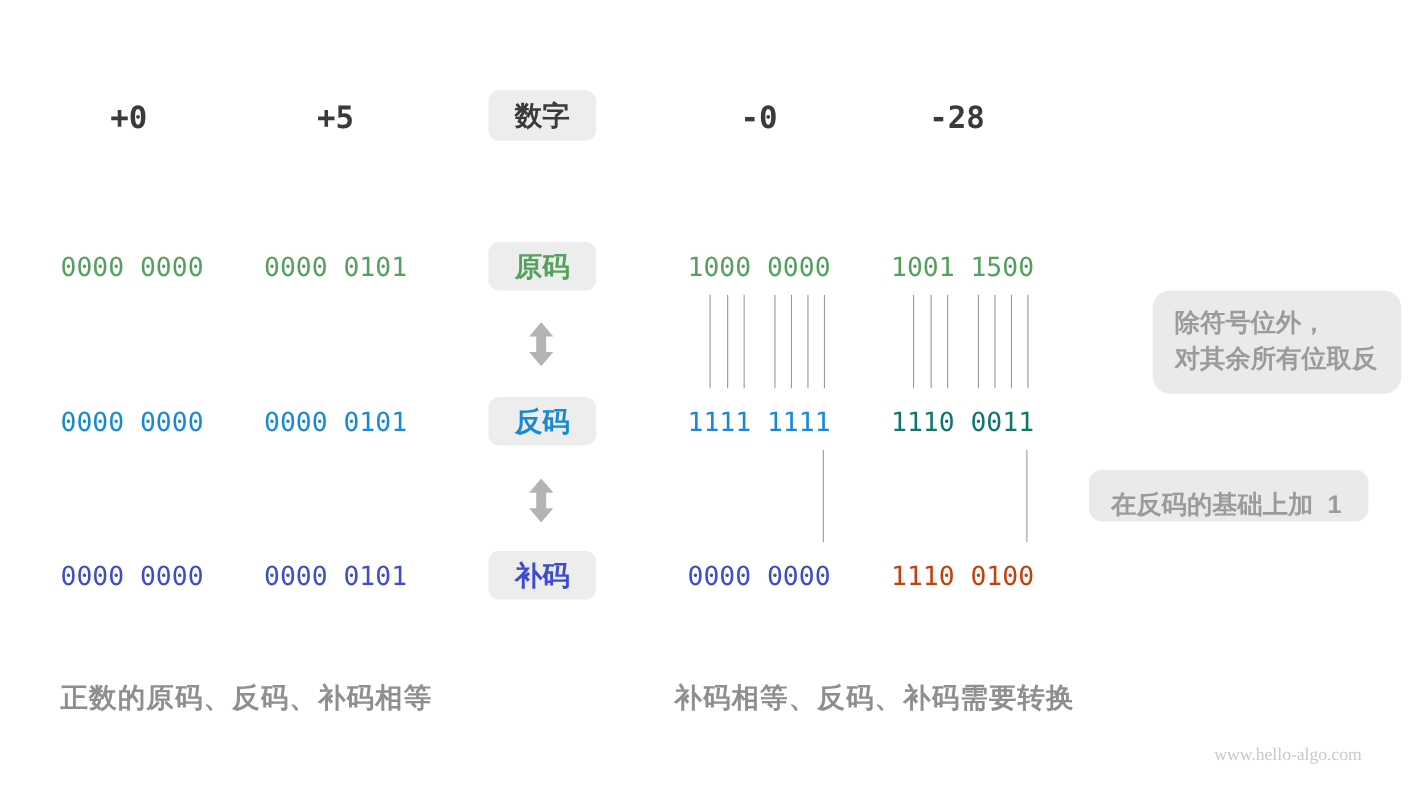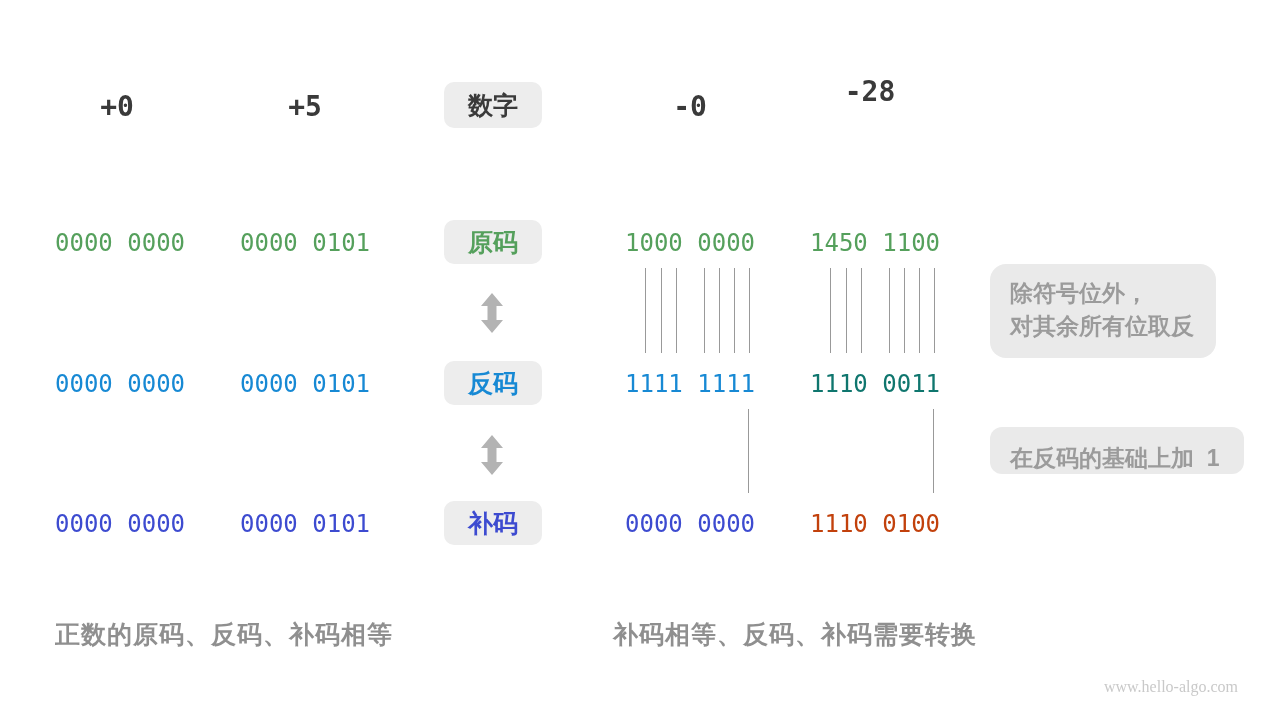--- a/index.html
+++ b/index.html
@@ -45,29 +45,29 @@
 <body>
 
 <div class="stage">
 
   <div class="abs hdr-num" style="left:47px;top:90px;">+0</div>
   <div class="abs hdr-num" style="left:235px;top:90px;">+5</div>
   <div class="abs badge" style="left:444px;top:82px;height:46px;color:#3a3a3a;">
     <span>数字</span>
   </div>
   <div class="abs hdr-num" style="left:620px;top:90px;">-0</div>
-  <div class="abs hdr-num" style="left:800px;top:75px;">-28</div>
+  <div class="abs hdr-num" style="left:800px;top:90px;">-28</div>
 
   <div class="abs bin" style="left: 55px; top: 230px; color: rgb(85, 160, 92);">0000 0000</div>
   <div class="abs bin" style="left: 240px; top: 230px; color: rgb(85, 160, 92);">0000 0101</div>
   <div class="abs badge" style="left:444px;top:220px;">
     <span style="color: rgb(85, 160, 92);">原码</span>
   </div>
   <div class="abs bin" style="left: 625px; top: 230px; color: rgb(85, 160, 92);">1000 0000</div>
-  <div class="abs bin" style="left: 810px; top: 230px; color: rgb(85, 160, 92);">1450 1100</div>
+  <div class="abs bin" style="left: 810px; top: 230px; color: rgb(85, 160, 92);">1001 1500</div>
 
   <div class="abs vline" style="left:645px;top:268px;height:85px;"></div>
   <div class="abs vline" style="left:661px;top:268px;height:85px;"></div>
   <div class="abs vline" style="left:676px;top:268px;height:85px;"></div>
   <div class="abs vline" style="left:704px;top:268px;height:85px;"></div>
   <div class="abs vline" style="left:719px;top:268px;height:85px;"></div>
   <div class="abs vline" style="left:734px;top:268px;height:85px;"></div>
   <div class="abs vline" style="left:749px;top:268px;height:85px;"></div>
   <div class="abs vline" style="left:830px;top:268px;height:85px;"></div>
   <div class="abs vline" style="left:846px;top:268px;height:85px;"></div>
@@ -101,21 +101,21 @@
   </div>
 
   <div class="abs bin" style="left: 55px; top: 511px; color: rgb(61, 75, 208);">0000 0000</div>
   <div class="abs bin" style="left: 240px; top: 511px; color: rgb(61, 75, 208);">0000 0101</div>
   <div class="abs badge" style="left:444px;top:501px;">
     <span style="color: rgb(61, 75, 208);">补码</span>
   </div>
   <div class="abs bin" style="left: 625px; top: 511px; color: rgb(61, 75, 208);">0000 0000</div>
   <div class="abs bin" style="left: 810px; top: 511px; color: #c2410c;">1110 0100</div>
 
-  <div class="abs ann" style="left:990px;top:264px;width:226px;height:94px;padding:13px 0 0 20px;line-height:33px;">
+  <div class="abs ann" style="left:1048px;top:264px;width:226px;height:94px;padding:13px 0 0 20px;line-height:33px;">
     <div>除符号位外，</div>
     <div>对其余所有位取反</div>
   </div>
 
   <div class="abs ann" style="left:990px;top:427px;width:254px;height:47px;border-radius:12px;display:flex;align-items:flex-end;padding-left:20px;white-space:pre;">
     <span style="white-space:pre;">在反码的基础上加  1</span>
   </div>
 
   <div class="abs caption" style="left:55px;top:618px;">正数的原码、反码、补码相等</div>
   <div class="abs caption" style="left:613px;top:618px;">补码相等、反码、补码需要转换</div>

